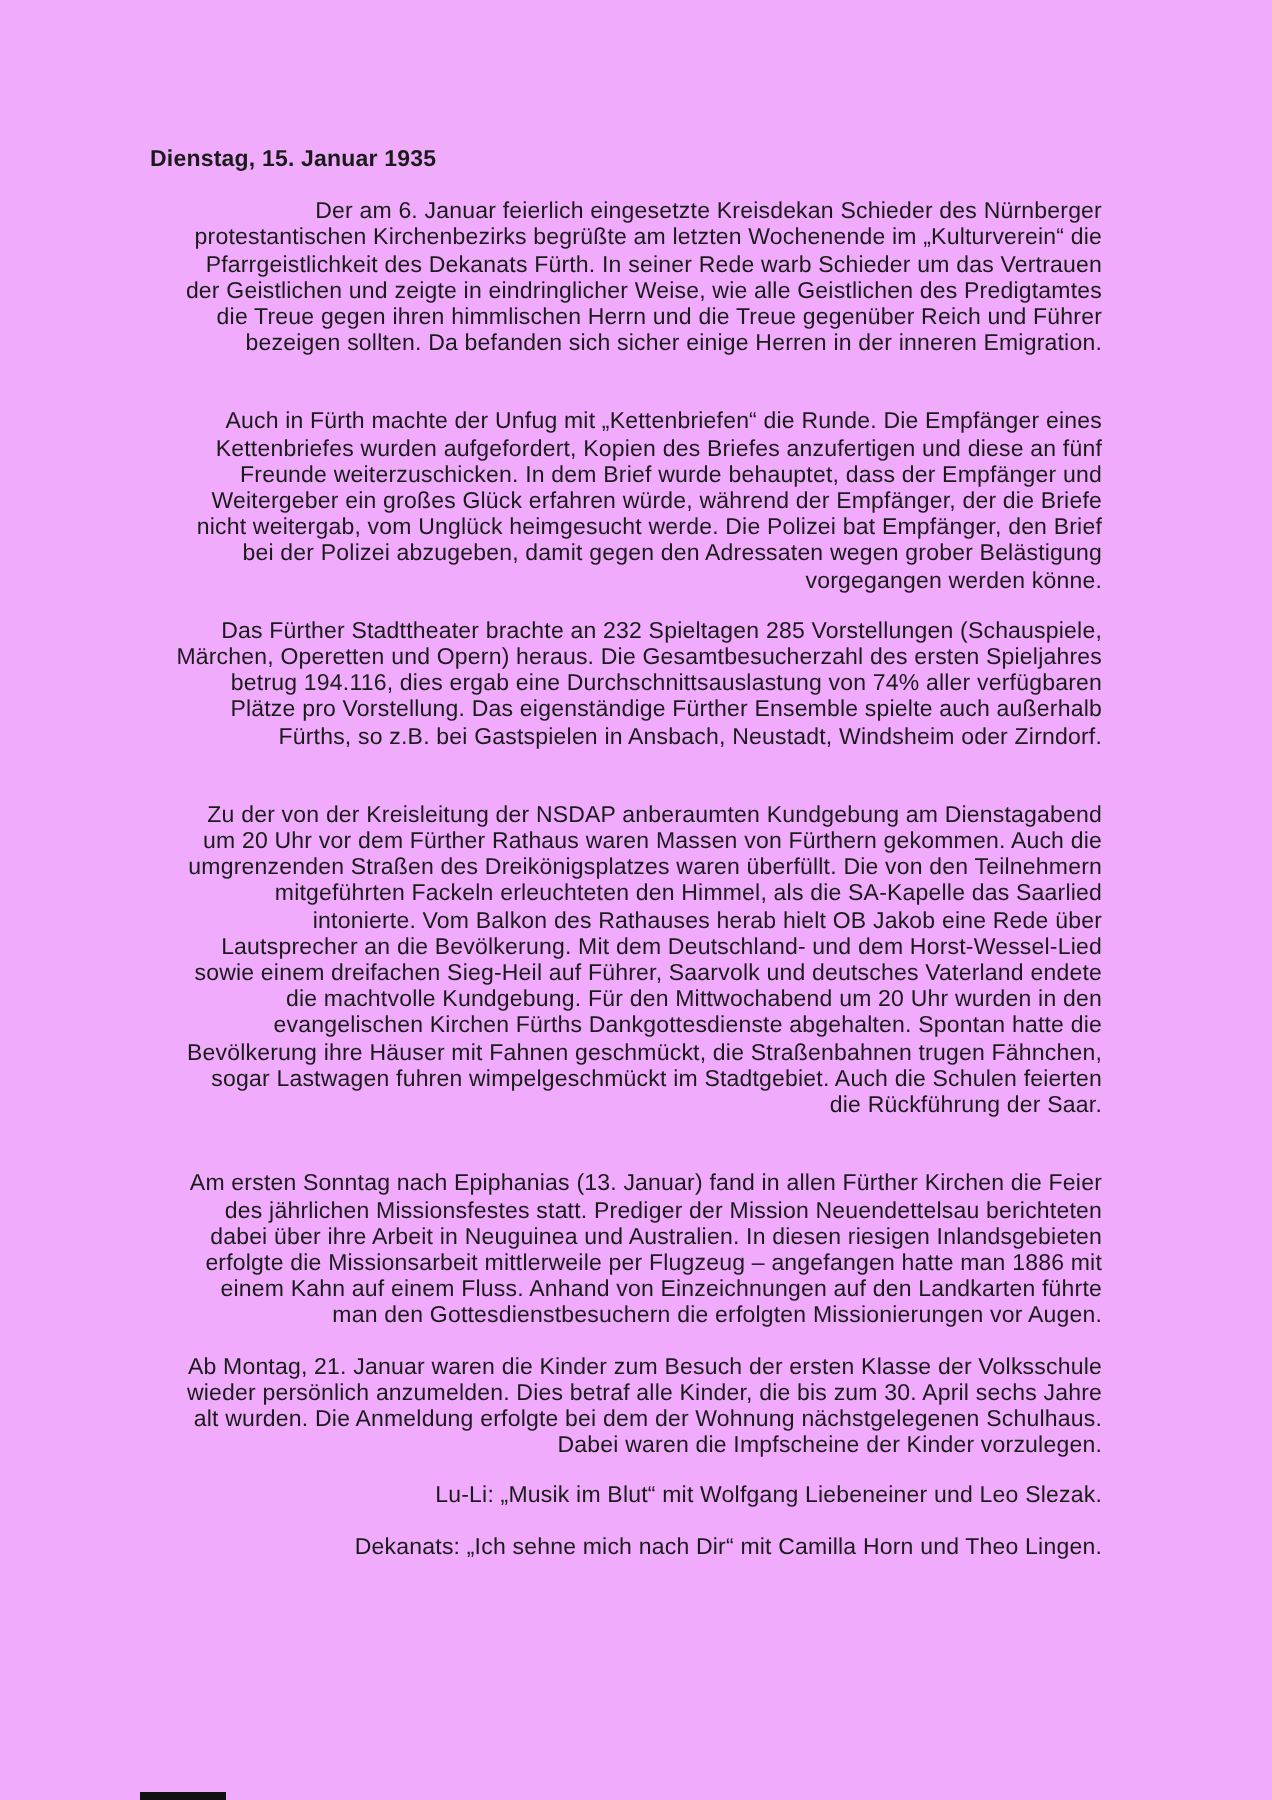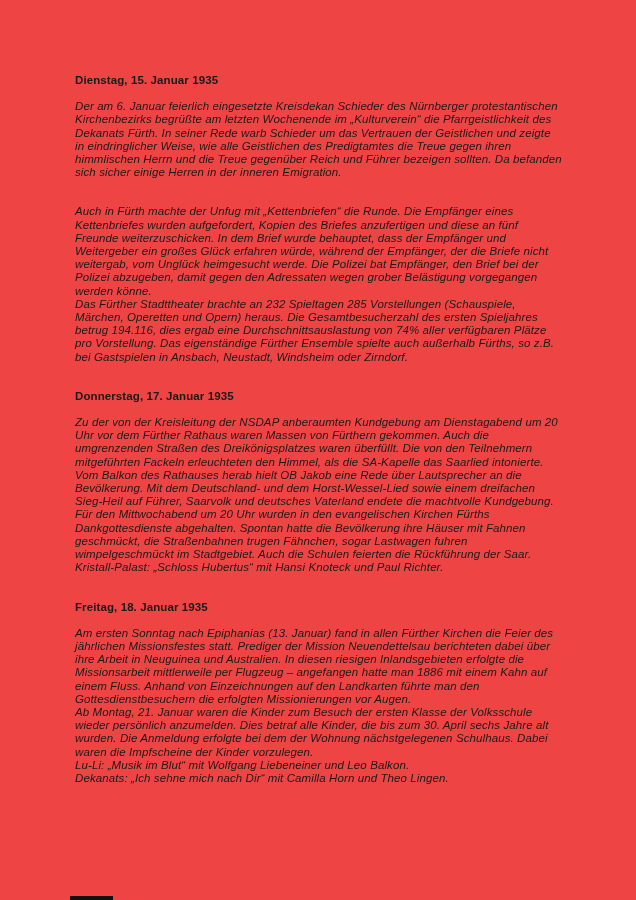--- a/index.html
+++ b/index.html
@@ -5,21 +5,21 @@
   html, body {
     margin: 0;
     padding: 0;
     background: #e8e8e8;
   }
   .page {
     position: relative;
     width: 636px;
     height: 900px;
     margin: 0 auto;
-    background: #ef4444;
+    background: #f0abfc;
     overflow: hidden;
     font-family: "Liberation Sans", "DejaVu Sans", sans-serif;
     color: #1a1a1a;
   }
   .content {
     position: absolute;
     top: 74px;
     left: 75px;
     width: 488px;
     font-size: 11.5px;
@@ -30,24 +30,23 @@
     margin: 0 0 26px 0;
   }
   .section h2 {
     font-size: 11.5px;
     line-height: 13.2px;
     font-weight: bold;
     margin: 0 0 13px 0;
     padding: 0;
   }
   .section p {
-    margin: 0;
+    margin: 12px;
     padding: 0;
-    text-align: left;
-    font-style: italic;
+    text-align: right;
   }
   .bottom-artifact {
     position: absolute;
     left: 70px;
     bottom: 0;
     width: 43px;
     height: 4px;
     background: #111111;
   }
 </style>
@@ -61,29 +60,26 @@
       <h2>Dienstag, 15. Januar 1935</h2>
       <p>Der am 6. Januar feierlich eingesetzte Kreisdekan Schieder des Nürnberger protestantischen Kirchenbezirks begrüßte am letzten Wochenende im „Kulturverein“ die Pfarrgeistlichkeit des Dekanats Fürth. In seiner Rede warb Schieder um das Vertrauen der Geistlichen und zeigte in eindringlicher Weise, wie alle Geistlichen des Predigtamtes die Treue gegen ihren himmlischen Herrn und die Treue gegenüber Reich und Führer bezeigen sollten. Da befanden sich sicher einige Herren in der inneren Emigration.</p>
     </div>
 
     <div class="section">
       <p>Auch in Fürth machte der Unfug mit „Kettenbriefen“ die Runde. Die Empfänger eines Kettenbriefes wurden aufgefordert, Kopien des Briefes anzufertigen und diese an fünf Freunde weiterzuschicken. In dem Brief wurde behauptet, dass der Empfänger und Weitergeber ein großes Glück erfahren würde, während der Empfänger, der die Briefe nicht weitergab, vom Unglück heimgesucht werde. Die Polizei bat Empfänger, den Brief bei der Polizei abzugeben, damit gegen den Adressaten wegen grober Belästigung vorgegangen werden könne.</p>
       <p>Das Fürther Stadttheater brachte an 232 Spieltagen 285 Vorstellungen (Schauspiele, Märchen, Operetten und Opern) heraus. Die Gesamtbesucherzahl des ersten Spieljahres betrug 194.116, dies ergab eine Durchschnittsauslastung von 74% aller verfügbaren Plätze pro Vorstellung. Das eigenständige Fürther Ensemble spielte auch außerhalb Fürths, so z.B. bei Gastspielen in Ansbach, Neustadt, Windsheim oder Zirndorf.</p>
     </div>
 
     <div class="section">
-      <h2>Donnerstag, 17. Januar 1935</h2>
       <p>Zu der von der Kreisleitung der NSDAP anberaumten Kundgebung am Dienstagabend um 20 Uhr vor dem Fürther Rathaus waren Massen von Fürthern gekommen. Auch die umgrenzenden Straßen des Dreikönigsplatzes waren überfüllt. Die von den Teilnehmern mitgeführten Fackeln erleuchteten den Himmel, als die SA-Kapelle das Saarlied intonierte. Vom Balkon des Rathauses herab hielt OB Jakob eine Rede über Lautsprecher an die Bevölkerung. Mit dem Deutschland- und dem Horst-Wessel-Lied sowie einem dreifachen Sieg-Heil auf Führer, Saarvolk und deutsches Vaterland endete die machtvolle Kundgebung. Für den Mittwochabend um 20 Uhr wurden in den evangelischen Kirchen Fürths Dankgottesdienste abgehalten. Spontan hatte die Bevölkerung ihre Häuser mit Fahnen geschmückt, die Straßenbahnen trugen Fähnchen, sogar Lastwagen fuhren wimpelgeschmückt im Stadtgebiet. Auch die Schulen feierten die Rückführung der Saar.</p>
-      <p>Kristall-Palast: „Schloss Hubertus“ mit Hansi Knoteck und Paul Richter.</p>
     </div>
 
     <div class="section">
-      <h2>Freitag, 18. Januar 1935</h2>
       <p>Am ersten Sonntag nach Epiphanias (13. Januar) fand in allen Fürther Kirchen die Feier des jährlichen Missionsfestes statt. Prediger der Mission Neuendettelsau berichteten dabei über ihre Arbeit in Neuguinea und Australien. In diesen riesigen Inlandsgebieten erfolgte die Missionsarbeit mittlerweile per Flugzeug – angefangen hatte man 1886 mit einem Kahn auf einem Fluss. Anhand von Einzeichnungen auf den Landkarten führte man den Gottesdienstbesuchern die erfolgten Missionierungen vor Augen.</p>
       <p>Ab Montag, 21. Januar waren die Kinder zum Besuch der ersten Klasse der Volksschule wieder persönlich anzumelden. Dies betraf alle Kinder, die bis zum 30. April sechs Jahre alt wurden. Die Anmeldung erfolgte bei dem der Wohnung nächstgelegenen Schulhaus. Dabei waren die Impfscheine der Kinder vorzulegen.</p>
-      <p>Lu-Li: „Musik im Blut“ mit Wolfgang Liebeneiner und Leo Balkon.</p>
+      <p>Lu-Li: „Musik im Blut“ mit Wolfgang Liebeneiner und Leo Slezak.</p>
       <p>Dekanats: „Ich sehne mich nach Dir“ mit Camilla Horn und Theo Lingen.</p>
     </div>
 
   </div>
 
   <div class="bottom-artifact"></div>
 </div>
 
 </body></html>

